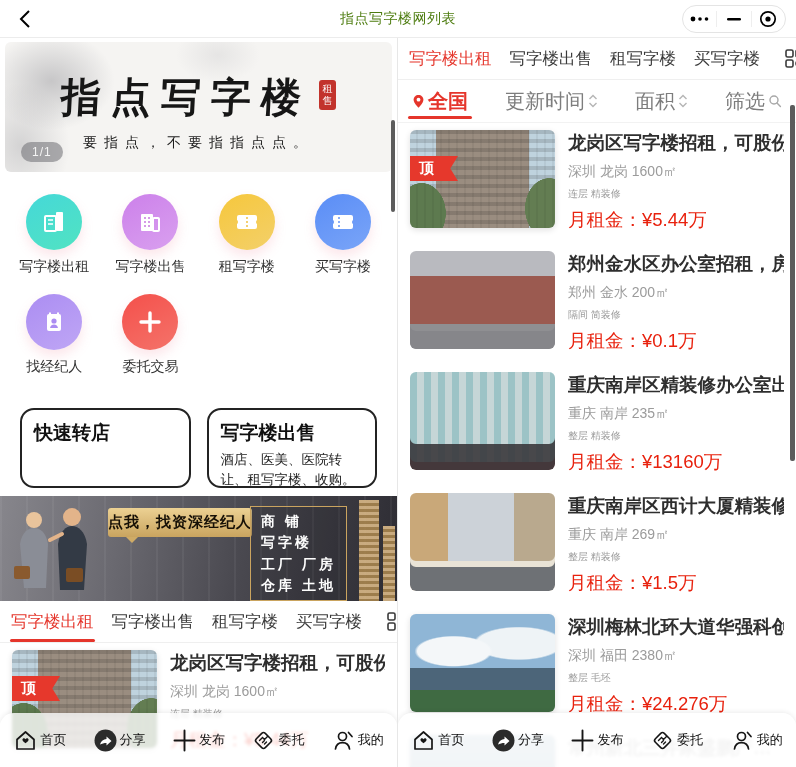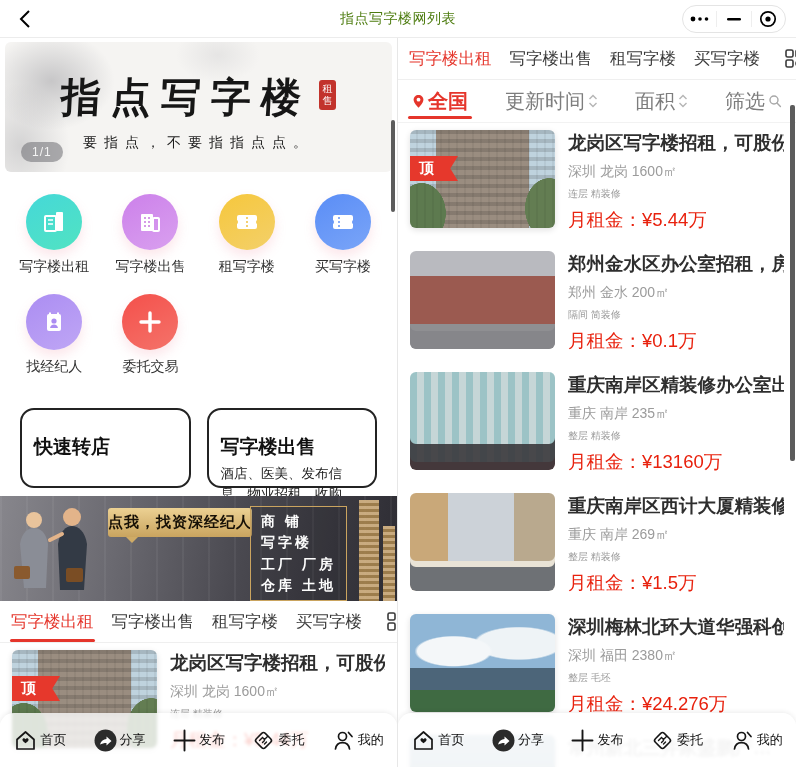--- a/index.html
+++ b/index.html
@@ -39,21 +39,21 @@
   .icon-label { margin-top:8px; font-size:14px; color:#333; }
   .c1 { background:linear-gradient(150deg,#45d8d8,#51e3c2); }
   .c2 { background:linear-gradient(150deg,#cc80ea,#d9a0ef); }
   .c3 { background:linear-gradient(150deg,#f6c73c,#f3d06a); }
   .c4 { background:linear-gradient(150deg,#5a8df6,#7aa5f8); }
   .c5 { background:linear-gradient(150deg,#ab8df2,#bfa6f5); }
   .c6 { background:linear-gradient(150deg,#f4504b,#f4736a); }
 
   
   .promo-row { display:flex; gap:16px; padding:14px 20px 0 20px; }
-  .promo-card { flex:1; border:2px solid #232323; border-radius:14px; padding:24px 12px; height:80px; cursor:pointer; background:#fff; }
+  .promo-card { flex:1; border:2px solid #232323; border-radius:14px; padding:10px 12px; height:80px; cursor:pointer; background:#fff; }
   .promo-title { font-size:19px; font-weight:700; color:#111; }
   .promo-desc { margin-top:4px; font-size:13.5px; color:#222; line-height:1.45; }
 
   
   .ad { position:relative; margin-top:8px; height:105px; background:
       repeating-linear-gradient(90deg, rgba(255,255,255,.05) 0 2px, transparent 2px 26px),
       linear-gradient(100deg,#87868c 0%,#6a6970 30%,#4a4950 60%,#2d2c33 100%); overflow:hidden; }
   .ad-people { position:absolute; left:6px; top:8px; }
   .ad-bubble { position:absolute; left:108px; top:12px; background:linear-gradient(#ecd193,#c9a45f); color:#161006; font-size:15px; font-weight:700; padding:5px 0; border-radius:3px; letter-spacing:1px; }
   .ad-bubble:after { content:""; position:absolute; left:18px; bottom:-6px; border:6px solid transparent; border-top-color:#cfab66; border-bottom:0; }
@@ -235,21 +235,21 @@
           <div class="icon-label">委托交易</div>
         </div>
       </div>
 
       <div class="promo-row">
         <div class="promo-card">
           <div class="promo-title">快速转店</div>
         </div>
         <div class="promo-card">
           <div class="promo-title">写字楼出售</div>
-          <div class="promo-desc">酒店、医美、发布信息、物业招租、收购。</div>
+          <div class="promo-desc">酒店、医美、医院转让、租写字楼、收购。</div>
         </div>
       </div>
 
       <div class="ad">
         <div class="ad-people">
           <svg width="100" height="92" viewBox="0 0 100 92">
             <circle cx="28" cy="16" r="8" fill="#e9c49c"></circle>
               <path d="M14 40c2-12 8-16 14-16s12 4 14 16l-2 44H18z" fill="#8a8d96"></path>
             <circle cx="66" cy="13" r="9" fill="#e3b48a"></circle>
               <path d="M52 40c2-13 8-18 14-18s13 5 15 18l-3 46H54z" fill="#333a45"></path>

